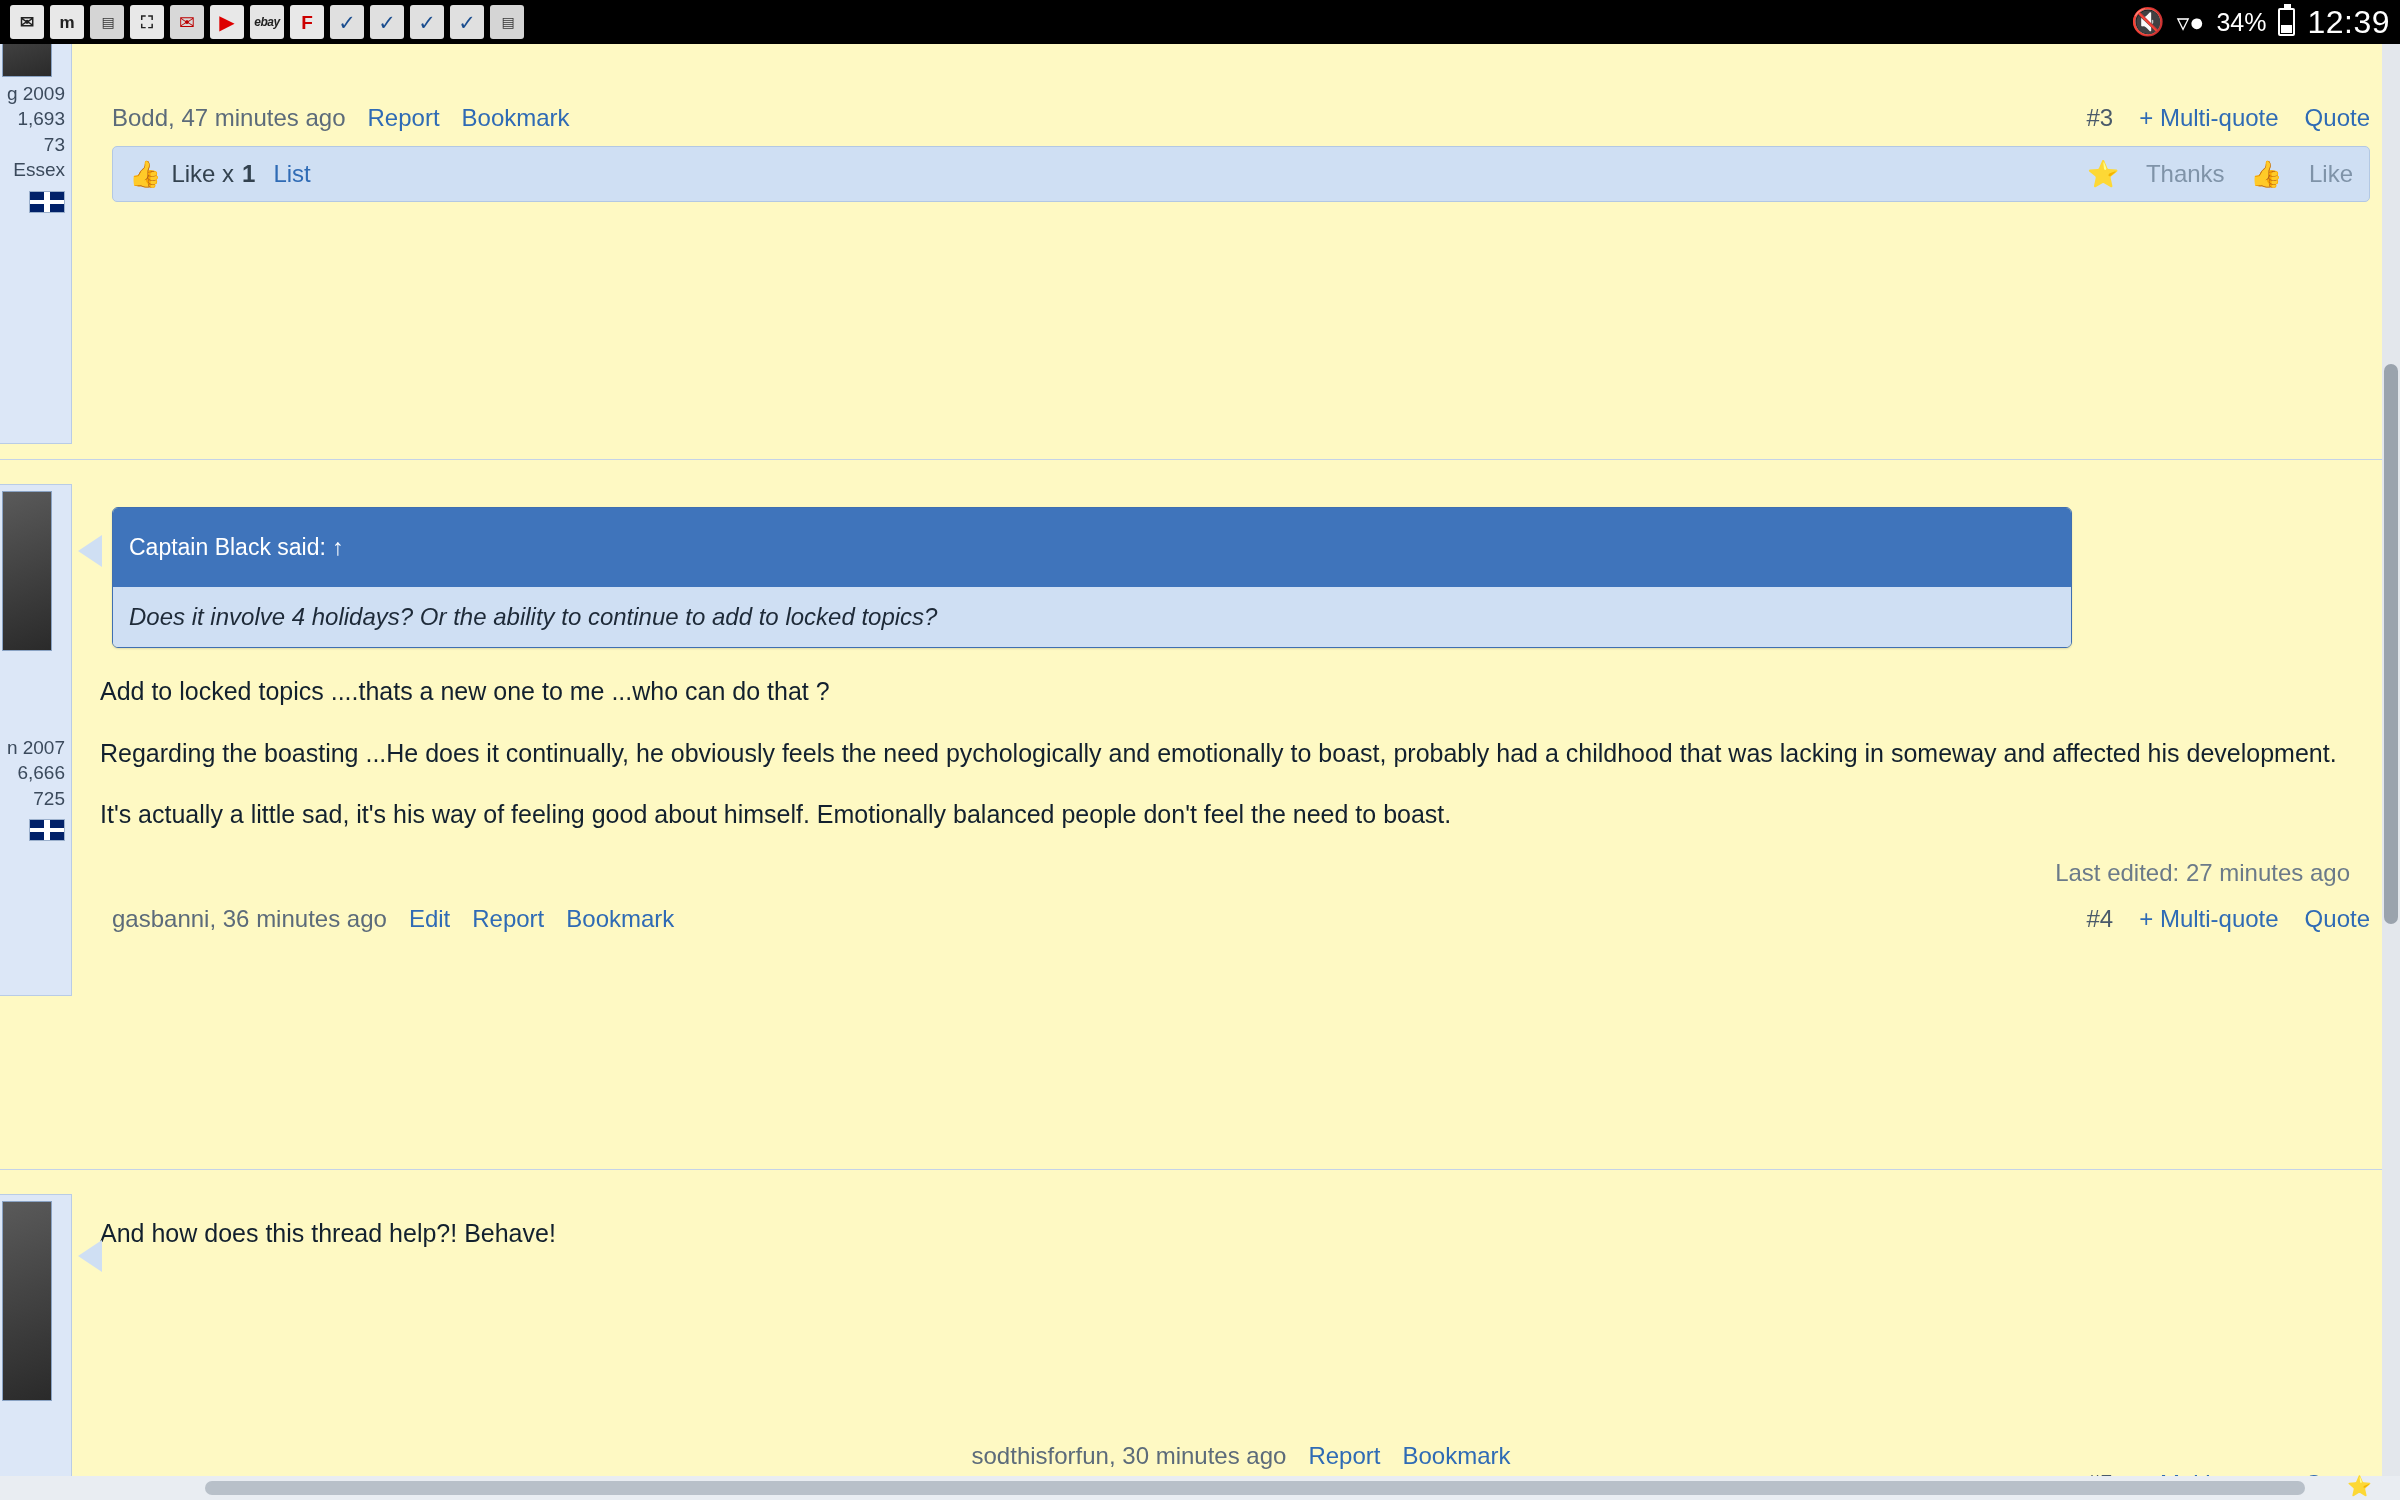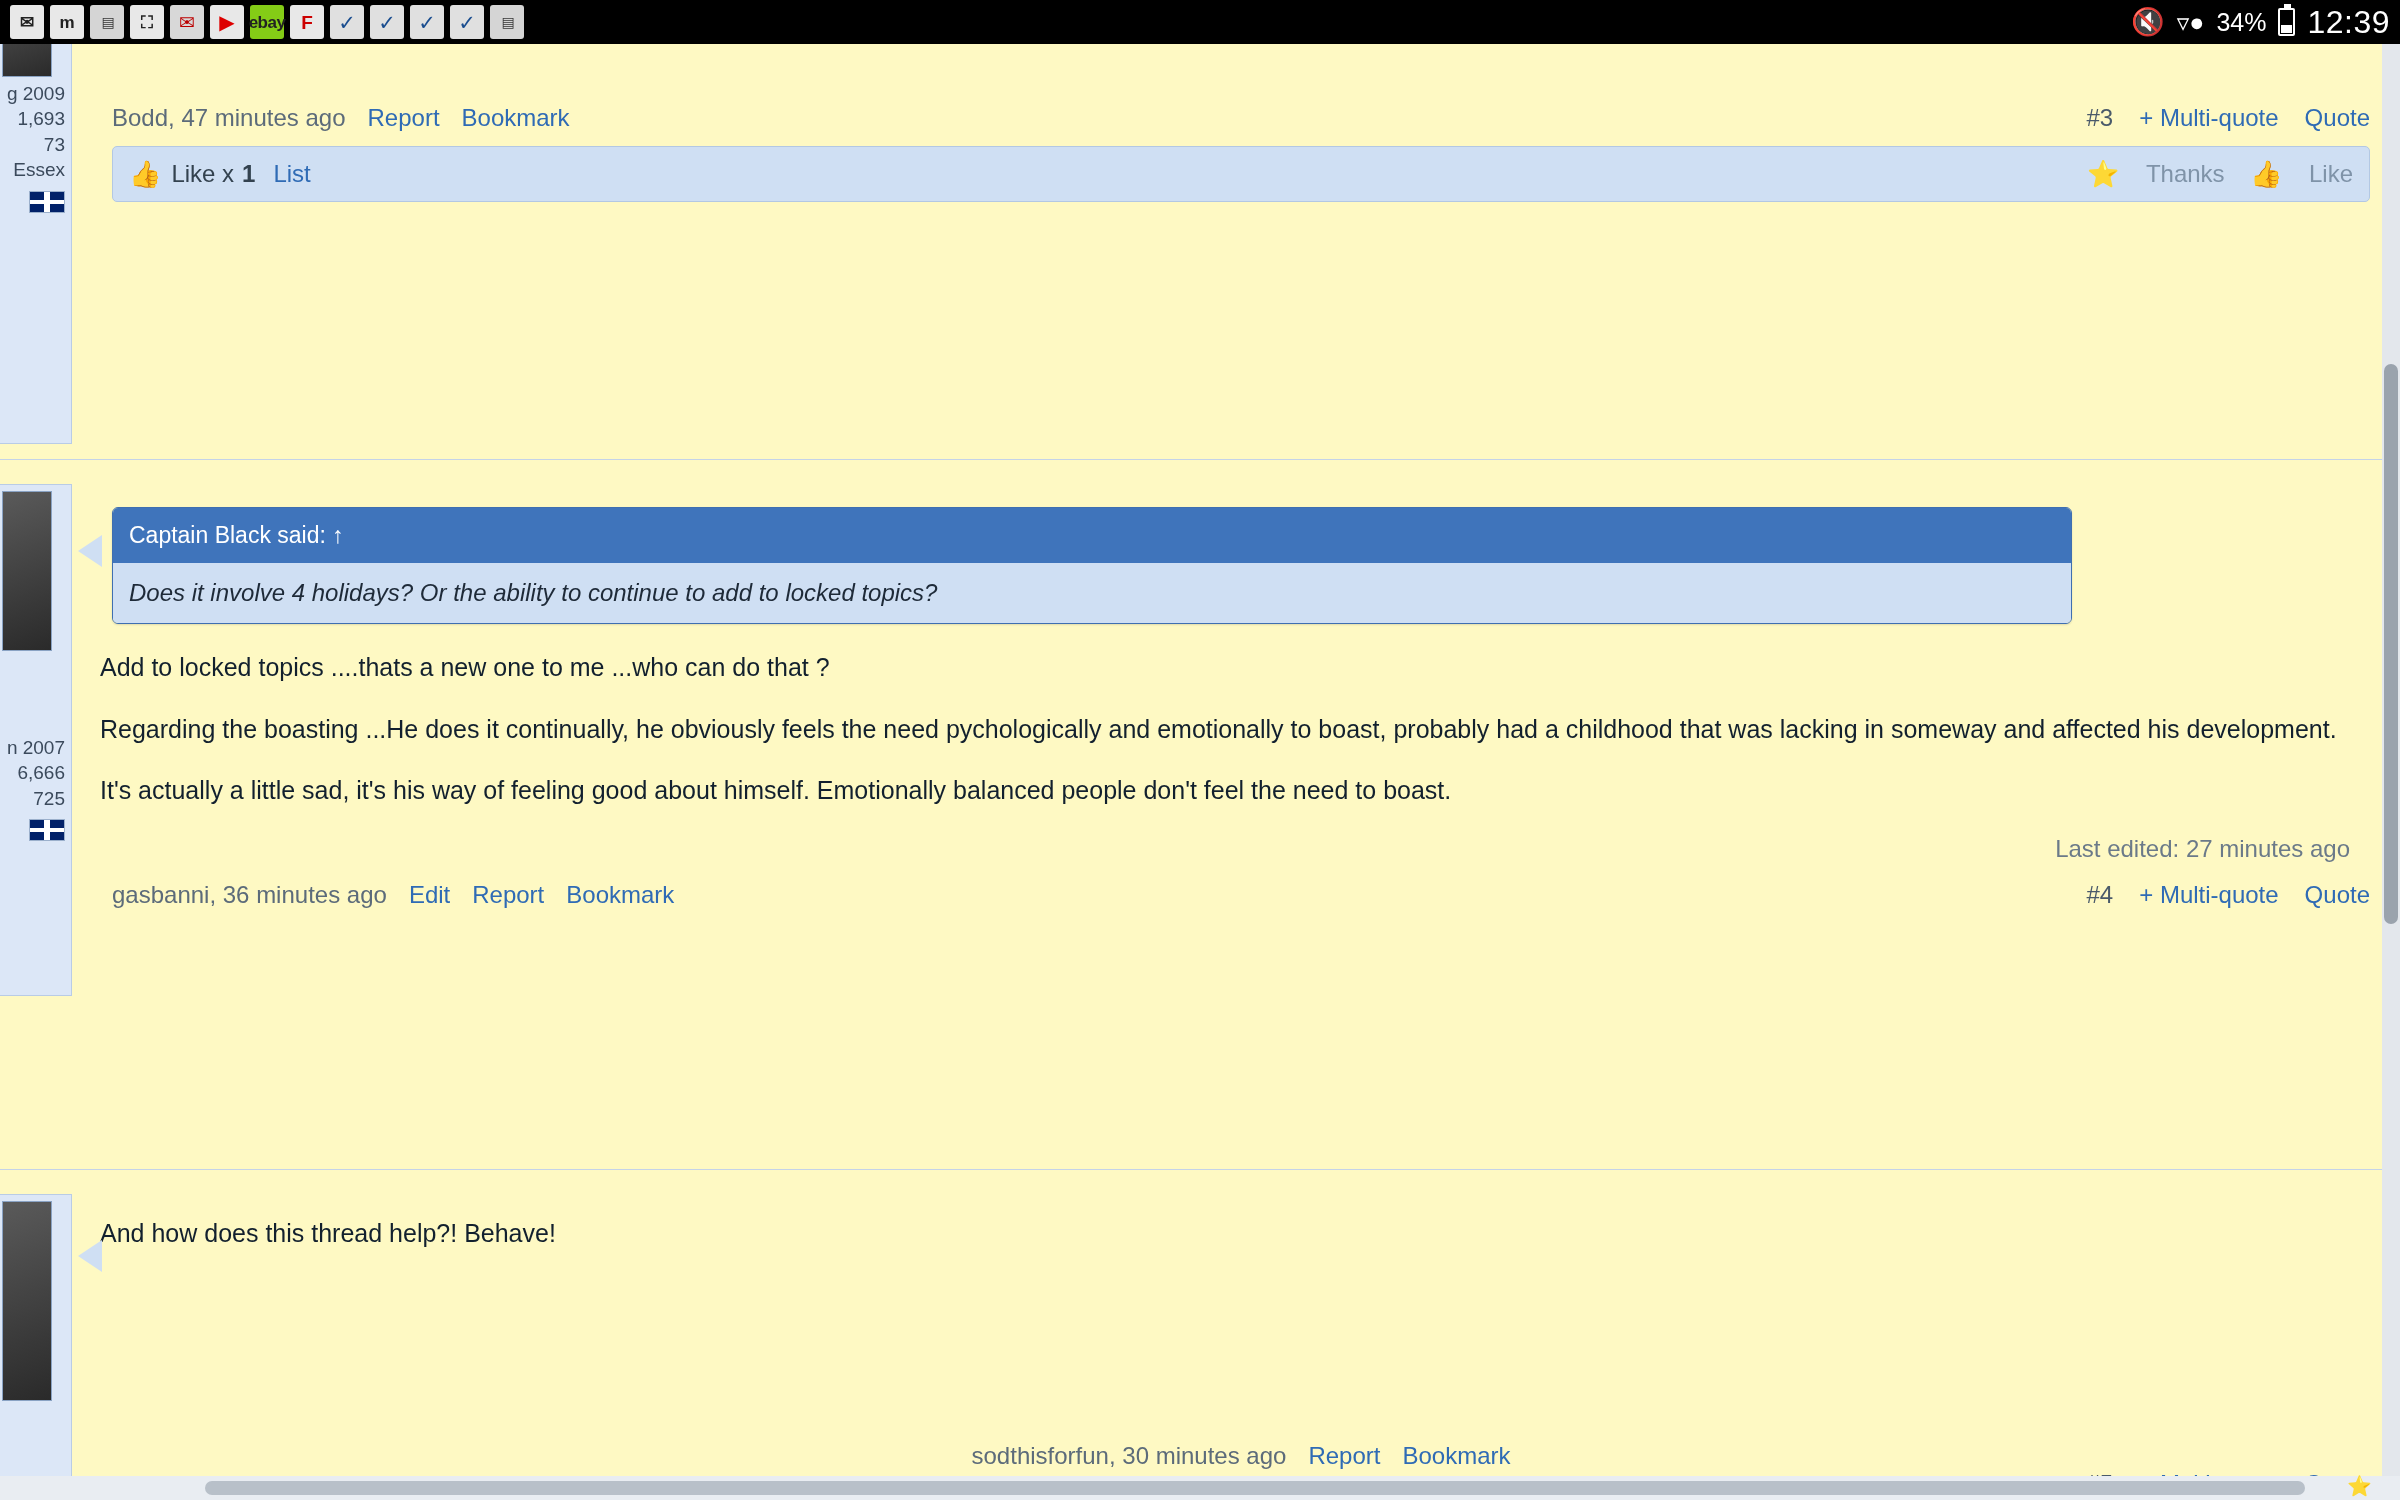--- a/index.html
+++ b/index.html
@@ -30,21 +30,21 @@
   .nicon {
     width: 34px; height: 34px;
     display: inline-flex; align-items: center; justify-content: center;
     font-size: 19px; color: #fff;
     border-radius: 3px;
     line-height: 1;
   }
   .nicon.boxed { background: #e8e8e8; color: #222; font-weight: bold; font-size: 17px; }
   .nicon.red { background: #d8d8d8; color: #b00; }
   .nicon.yt { background: #e8e8e8; color: #d00; font-size: 20px; }
-  .nicon.ebay { background: #84cc16; color: #222; font-size: 17px; font-weight: bold; letter-spacing: -0.5px;}
+  .nicon.ebay { background: #e5e5e5; color: #222; font-size: 12px; font-weight: bold; letter-spacing: -0.5px; font-style: italic;}
   .nicon.flip { background: #e8e8e8; color: #c00; font-weight: bold; }
   .nicon.check { background: #e0e0e0; color: #1a4d8f; font-size: 21px; }
   .nicon.news { background: #d5d5d5; color: #333; font-size: 14px; letter-spacing:-2px; }
 
   .status-right {
     margin-left: auto;
     display: flex; align-items: center; gap: 12px;
     color: #fff; font-size: 26px;
   }
   .status-right .pct { font-size: 25px; }
@@ -157,21 +157,21 @@
     width: 1960px;
     border: 1px solid #3f6fb0;
     border-radius: 6px;
     overflow: hidden;
     box-shadow: 0 1px 2px rgba(0,0,0,0.12);
   }
   .quotebox .qhead {
     background: #3f74bb;
     color: #fff;
     font-size: 23px;
-    padding: 14px 16px;
+    padding: 26px 16px;
   }
   .quotebox .qbody {
     background: #cfdff3;
     color: #1e2a38;
     font-size: 24px;
     font-style: italic;
     padding: 16px 16px;
   }
 
   .posttext {

